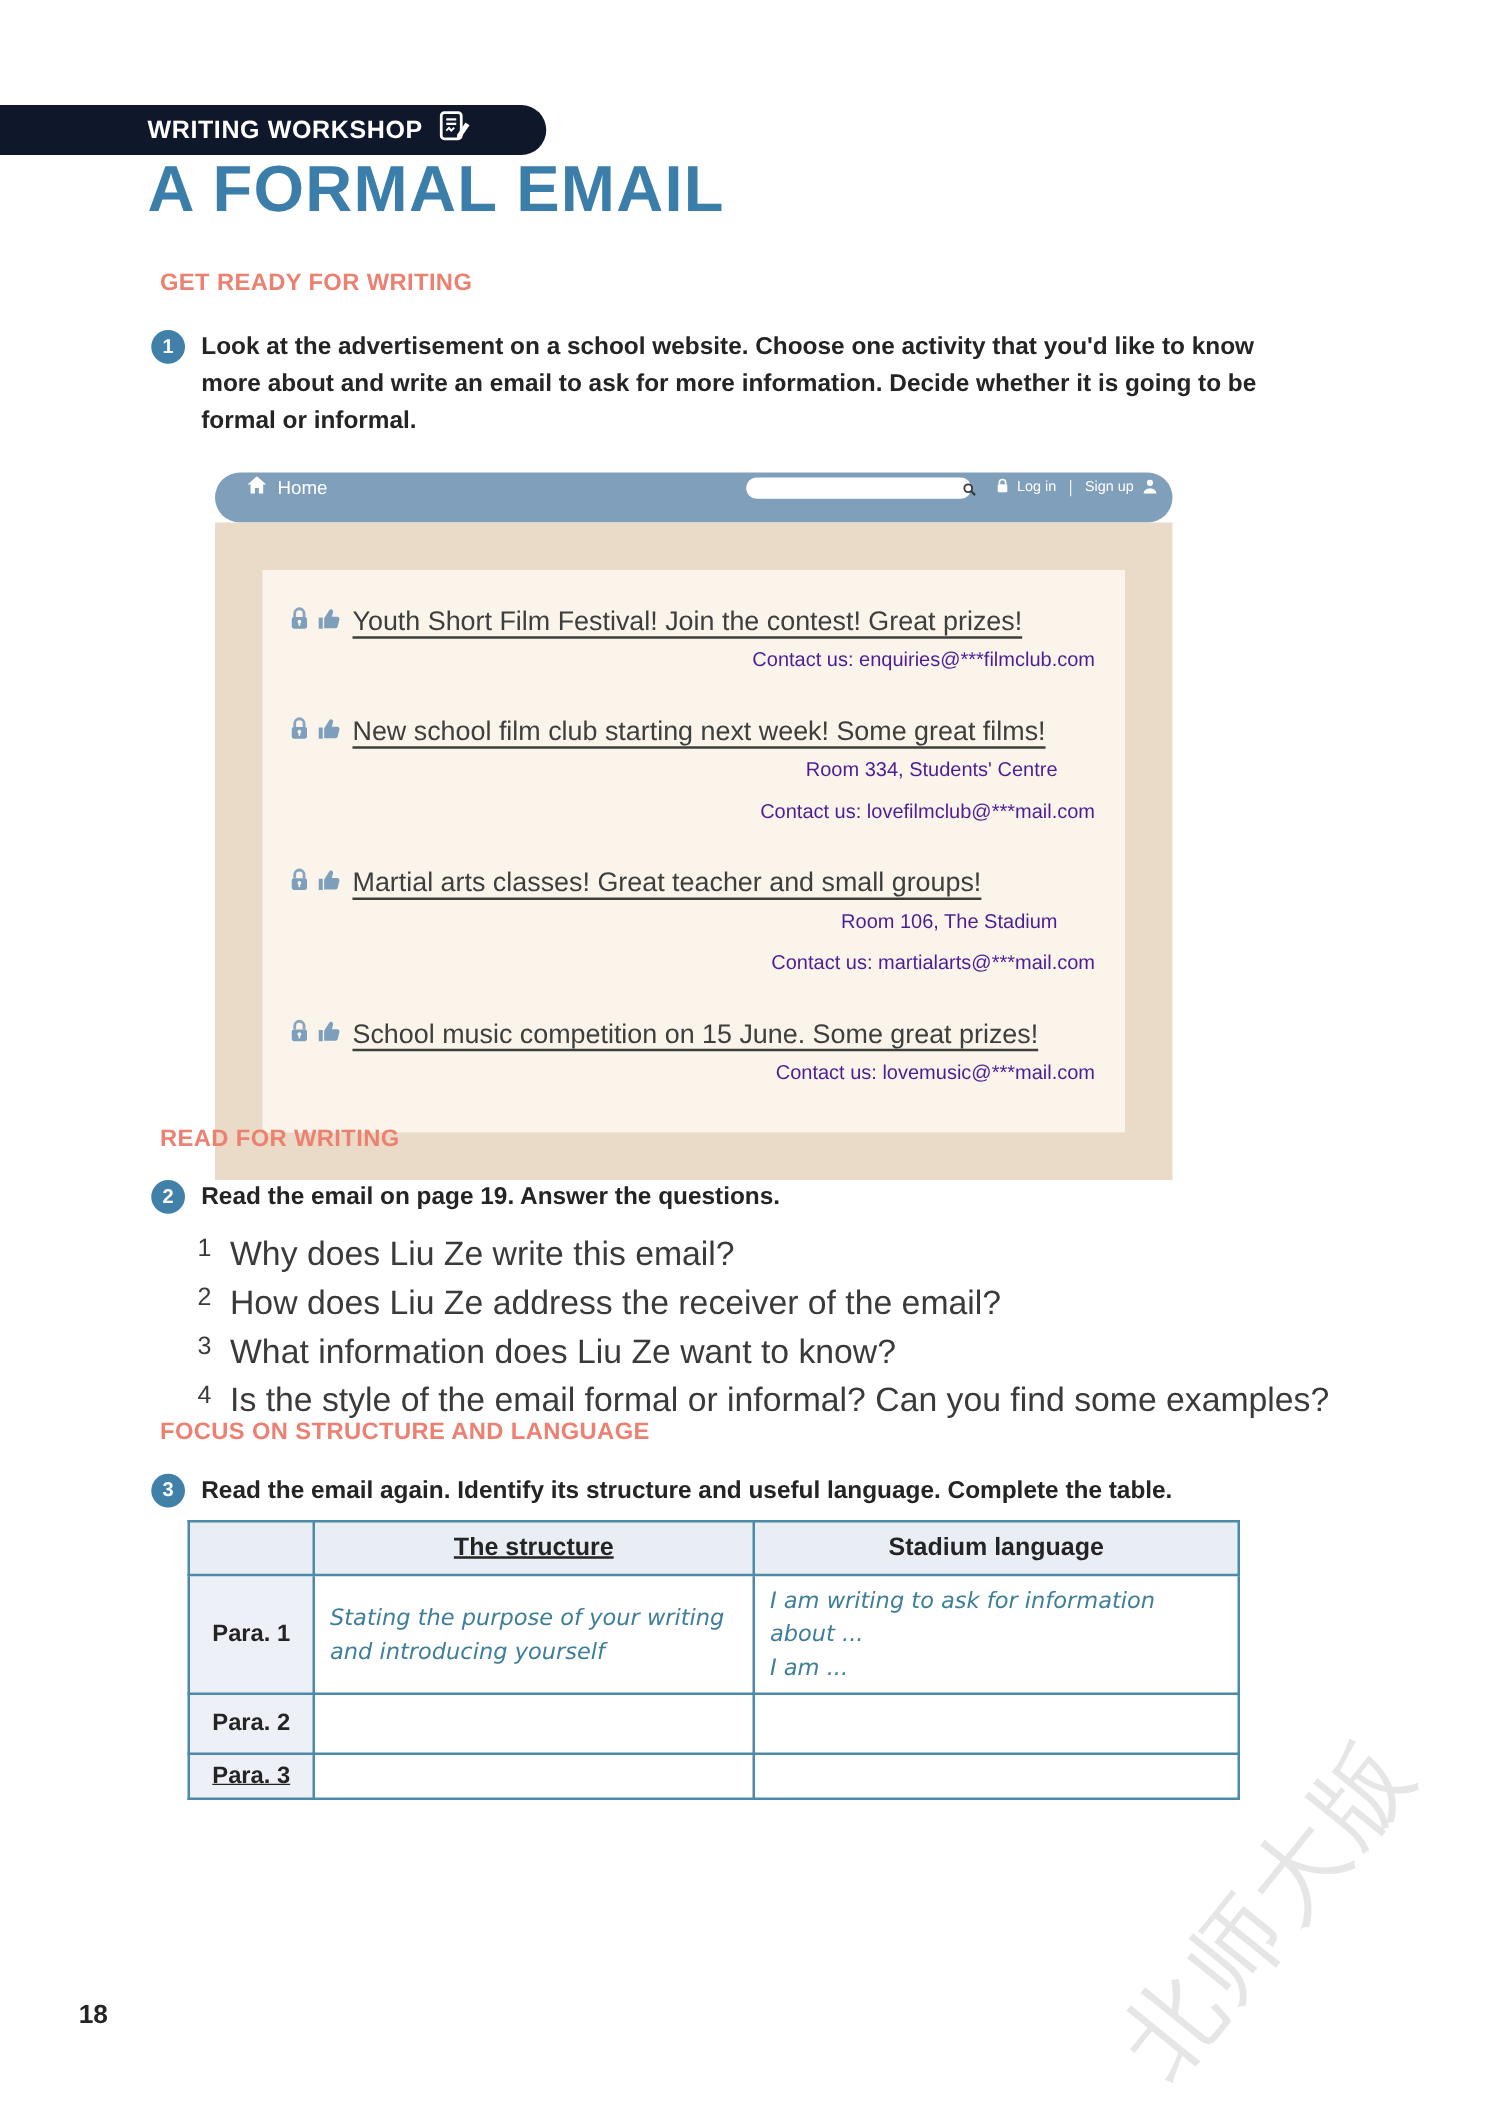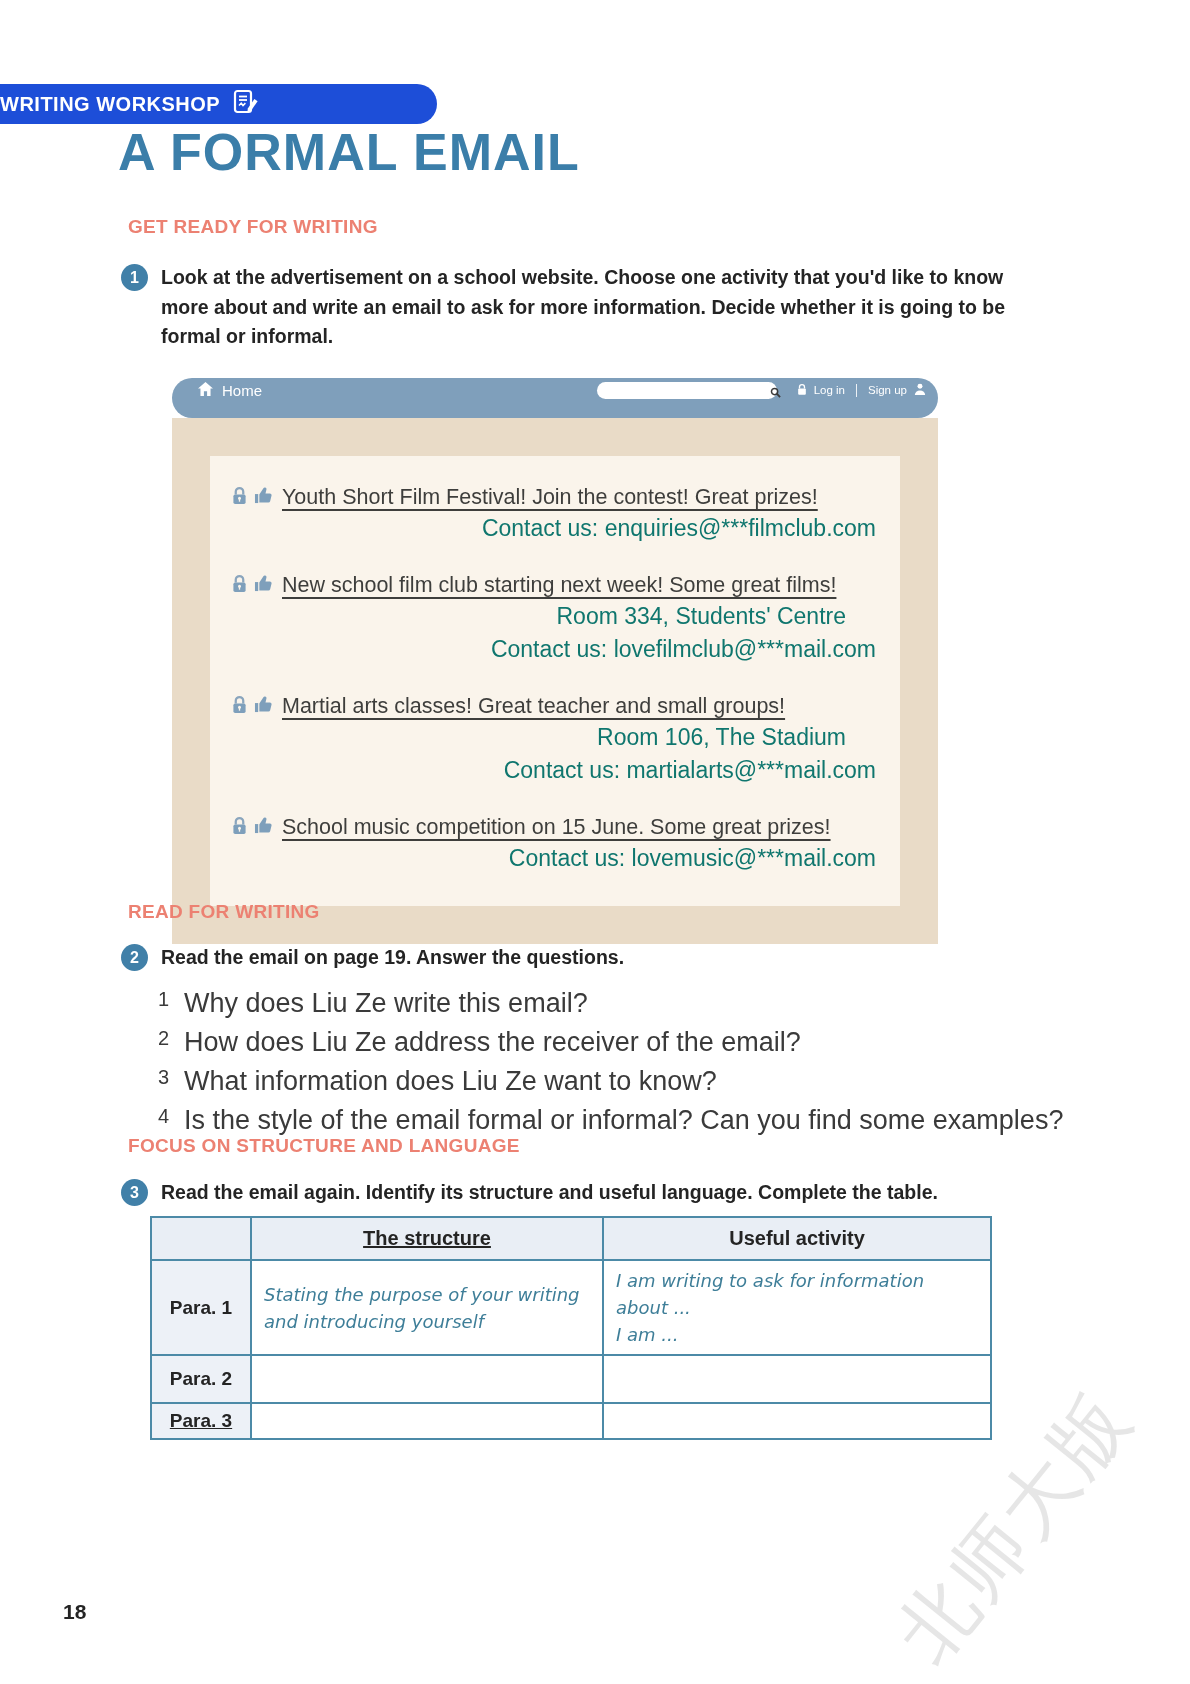--- a/index.html
+++ b/index.html
@@ -10,24 +10,24 @@
     background: #ffffff;
     overflow: hidden;
     font-family: "Liberation Sans", sans-serif;
     color: #262626;
   }
 
   
   .banner {
     position: absolute; left: 0; top: 84px;
     width: 437px; height: 40px;
-    background: #1d4ed8;
+    background: #0f172a;
     border-radius: 0 20px 20px 0;
     display: flex; align-items: center;
-    gap: 12px;
+    padding-left: 118px; gap: 12px;
   }
   .banner-text { color: #fff; font-size: 20px; font-weight: bold; letter-spacing: 0.5px; }
 
   .page-title {
     position: absolute; left: 118px; top: 122px;
     font-size: 52px; font-weight: 800; color: #3b7ea9; letter-spacing: 1px;
   }
 
   .section-heading {
     position: absolute; left: 128px;
@@ -79,21 +79,21 @@
   .ad { margin-bottom: 25px; }
   .ad-title-row { display: flex; align-items: center; gap: 9px; }
   .ad-icons { display: flex; align-items: center; gap: 7px; flex: 0 0 auto; }
   .ad-title {
     font-size: 21.5px; color: #3e3e3c;
     text-decoration: underline;
     text-underline-offset: 5px;
     text-decoration-thickness: 1.5px;
     line-height: 30px;
   }
-  .ad-line { font-size: 23px; color: #0f766e; text-align: right; line-height: 33px; }
+  .ad-line { font-size: 16px; color: #4c1d95; text-align: right; line-height: 33px; }
   .ad-line.room { padding-right: 32px; }
   .ad-line.contact { padding-right: 2px; }
 
   
   .questions { position: absolute; left: 158px; top: 988px; }
   .q-row { display: flex; gap: 12px; margin-bottom: 8px; }
   .q-num { font-size: 20px; color: #3a3a3a; width: 14px; }
   .q-text { font-size: 27px; color: #3a3a3a; }
 
   
@@ -336,21 +336,21 @@
   <div class="task t3">
     <span class="num-circle">3</span>
     <span class="task-text">Read the email again. Identify its structure and useful language. Complete the table.</span>
   </div>
 
   <table class="structure-table">
     <tbody>
         <tr>
       <td class="cell-head col-label"></td>
       <td class="cell-head col-structure">The structure</td>
-      <td class="cell-head col-useful">Useful activity</td>
+      <td class="cell-head col-useful">Stadium language</td>
     </tr>
     <tr class="row-1">
       <td class="cell-label">Para. 1</td>
       <td class="cell-content">
         <div class="handwriting">Stating the purpose of your writing and introducing yourself</div>
       </td>
       <td class="cell-content">
         <div class="handwriting">I am writing to ask for information about ...</div>
         <div class="handwriting">I am ...</div>
       </td>

